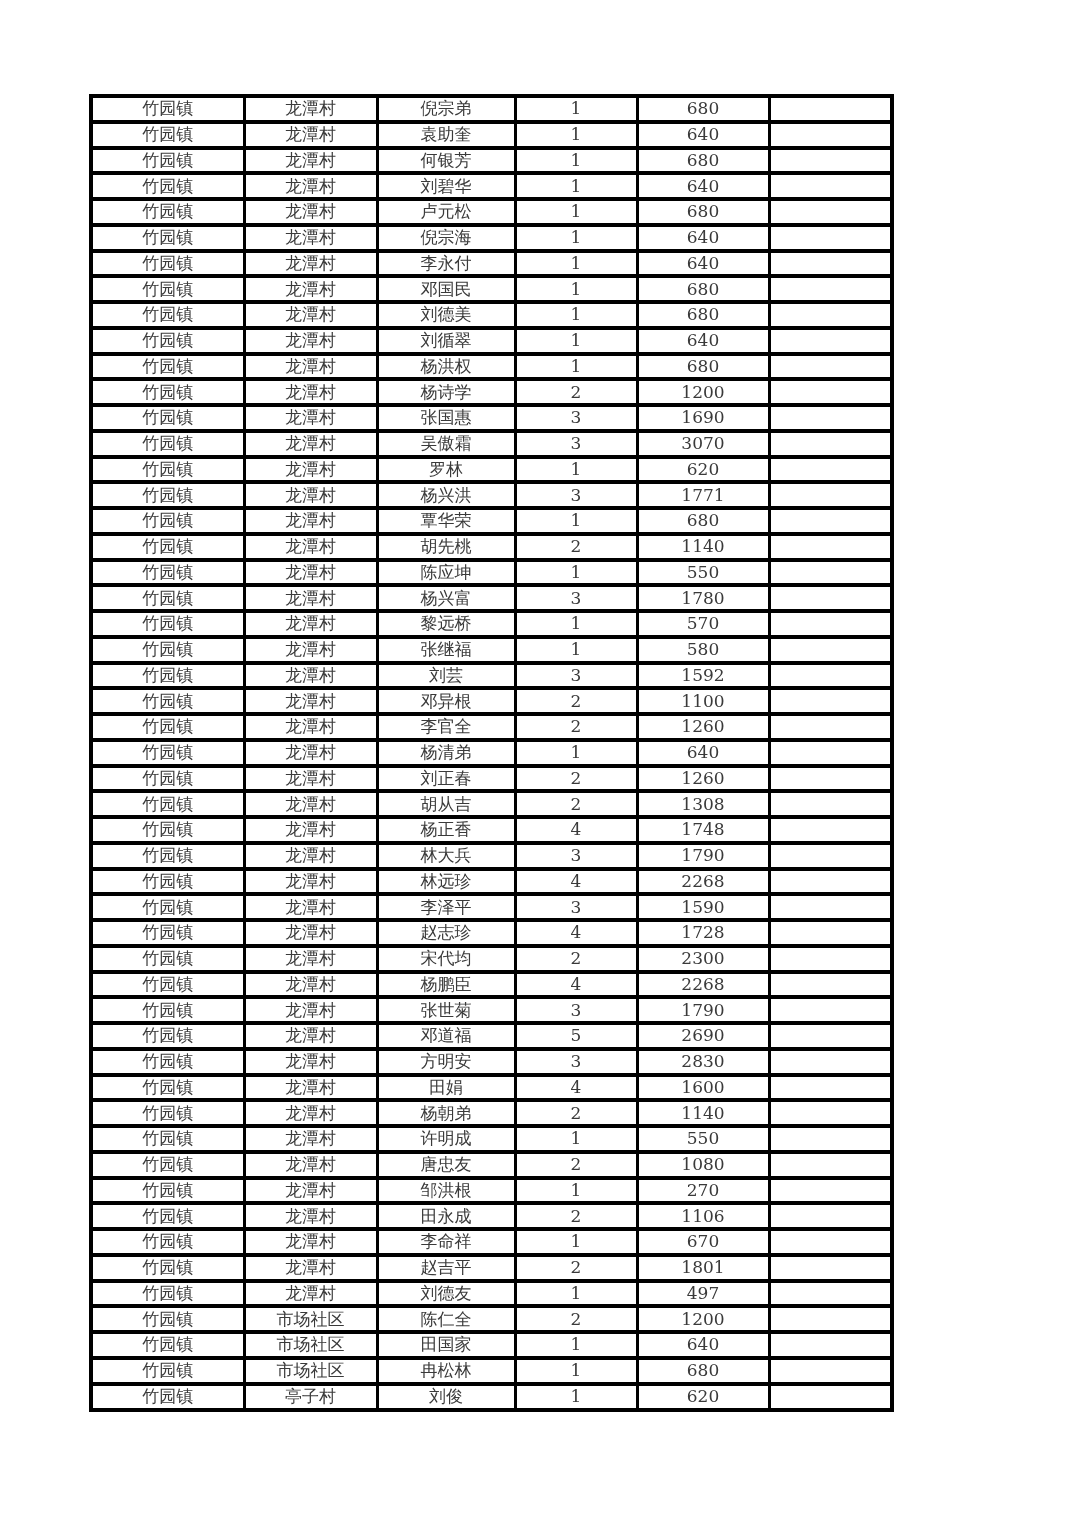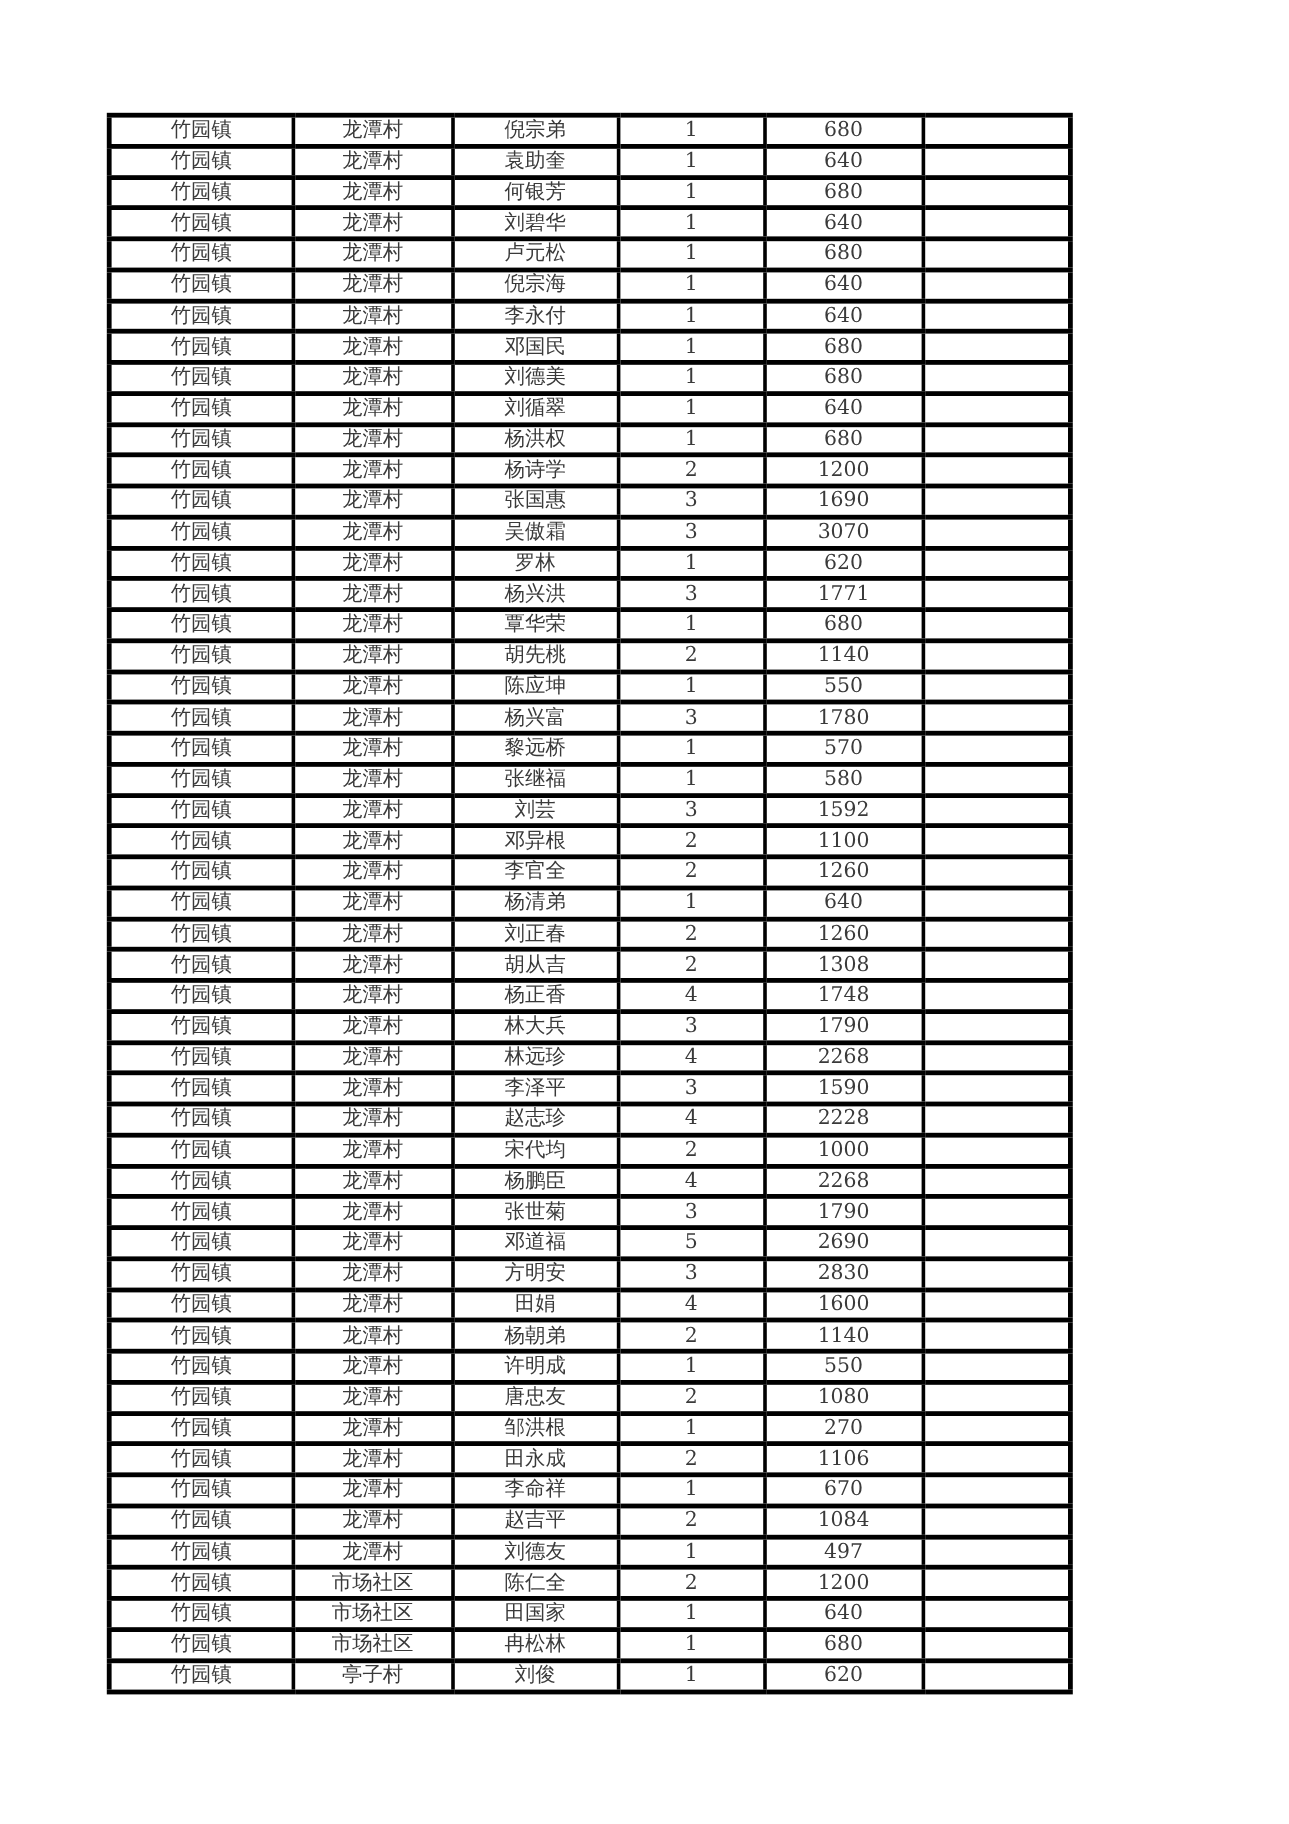--- a/index.html
+++ b/index.html
@@ -314,29 +314,29 @@
         <td>李泽平</td>
         <td>3</td>
         <td>1590</td>
         <td></td>
       </tr>
         <tr>
         <td>竹园镇</td>
         <td>龙潭村</td>
         <td>赵志珍</td>
         <td>4</td>
-        <td>2228</td>
+        <td>1728</td>
         <td></td>
       </tr>
         <tr>
         <td>竹园镇</td>
         <td>龙潭村</td>
         <td>宋代均</td>
         <td>2</td>
-        <td>1000</td>
+        <td>2300</td>
         <td></td>
       </tr>
         <tr>
         <td>竹园镇</td>
         <td>龙潭村</td>
         <td>杨鹏臣</td>
         <td>4</td>
         <td>2268</td>
         <td></td>
       </tr>
@@ -418,21 +418,21 @@
         <td>李命祥</td>
         <td>1</td>
         <td>670</td>
         <td></td>
       </tr>
         <tr>
         <td>竹园镇</td>
         <td>龙潭村</td>
         <td>赵吉平</td>
         <td>2</td>
-        <td>1084</td>
+        <td>1801</td>
         <td></td>
       </tr>
         <tr>
         <td>竹园镇</td>
         <td>龙潭村</td>
         <td>刘德友</td>
         <td>1</td>
         <td>497</td>
         <td></td>
       </tr>

